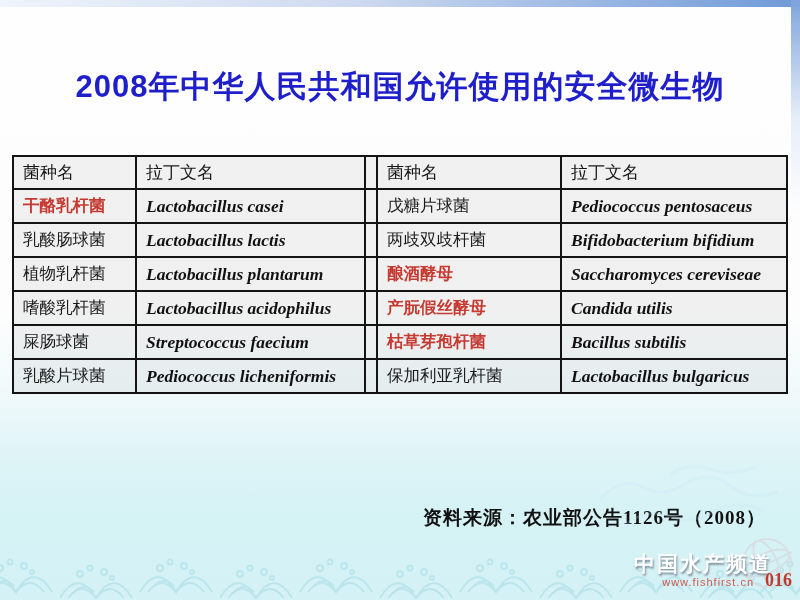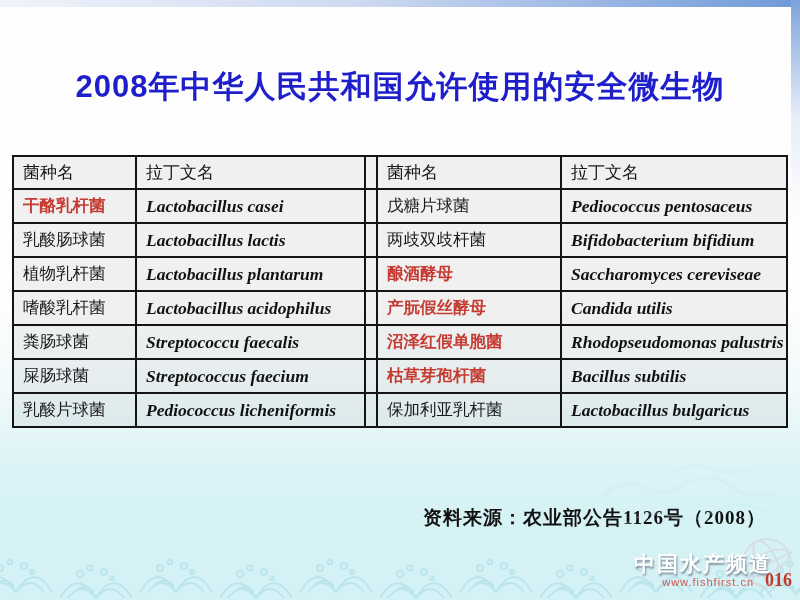--- a/index.html
+++ b/index.html
@@ -122,27 +122,20 @@
       <td class="spacer"></td>
       <td class="cn red">酿酒酵母</td>
       <td class="latin">Saccharomyces cereviseae</td>
     </tr>
         <tr>
       <td class="cn">嗜酸乳杆菌</td>
       <td class="latin">Lactobacillus acidophilus</td>
       <td class="spacer"></td>
       <td class="cn red">产朊假丝酵母</td>
       <td class="latin">Candida utilis</td>
-    </tr>
-        <tr>
-      <td class="cn">粪肠球菌</td>
-      <td class="latin">Streptococcu faecalis</td>
-      <td class="spacer"></td>
-      <td class="cn red">沼泽红假单胞菌</td>
-      <td class="latin">Rhodopseudomonas palustris</td>
     </tr>
         <tr>
       <td class="cn">屎肠球菌</td>
       <td class="latin">Streptococcus faecium</td>
       <td class="spacer"></td>
       <td class="cn red">枯草芽孢杆菌</td>
       <td class="latin">Bacillus subtilis</td>
     </tr>
         <tr>
       <td class="cn">乳酸片球菌</td>

